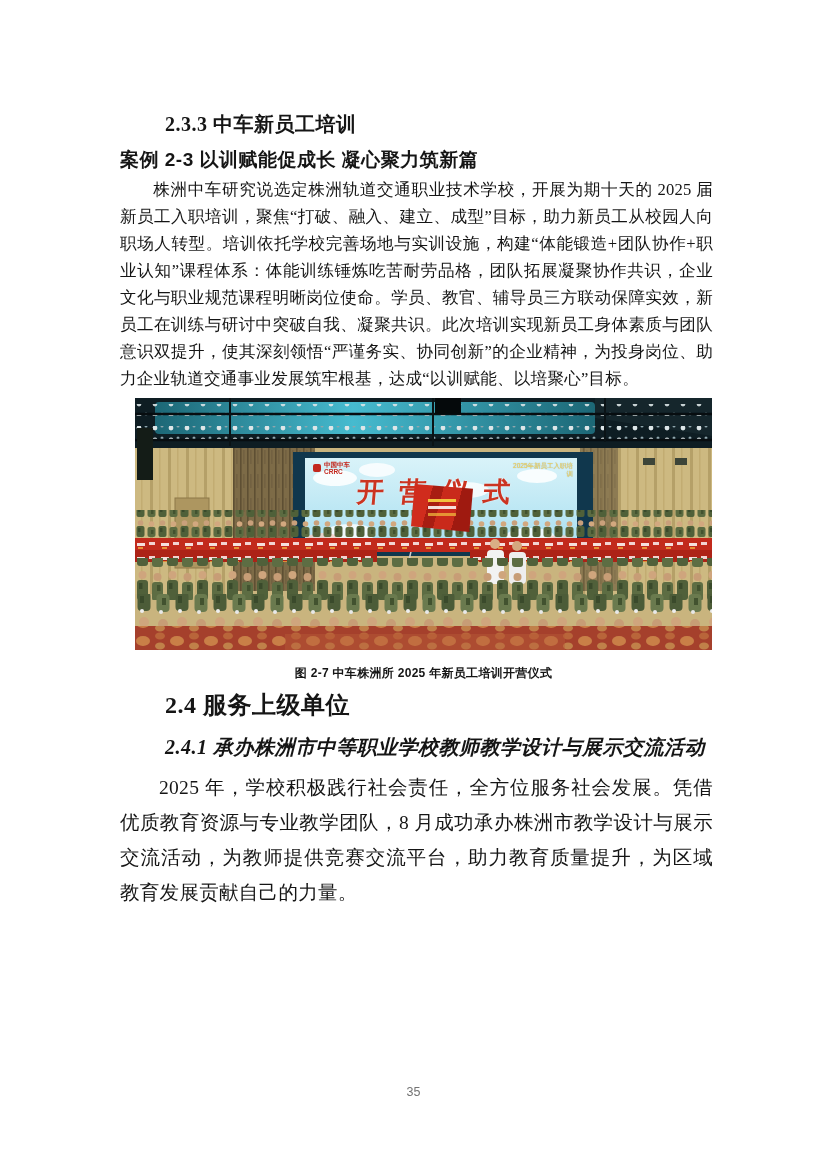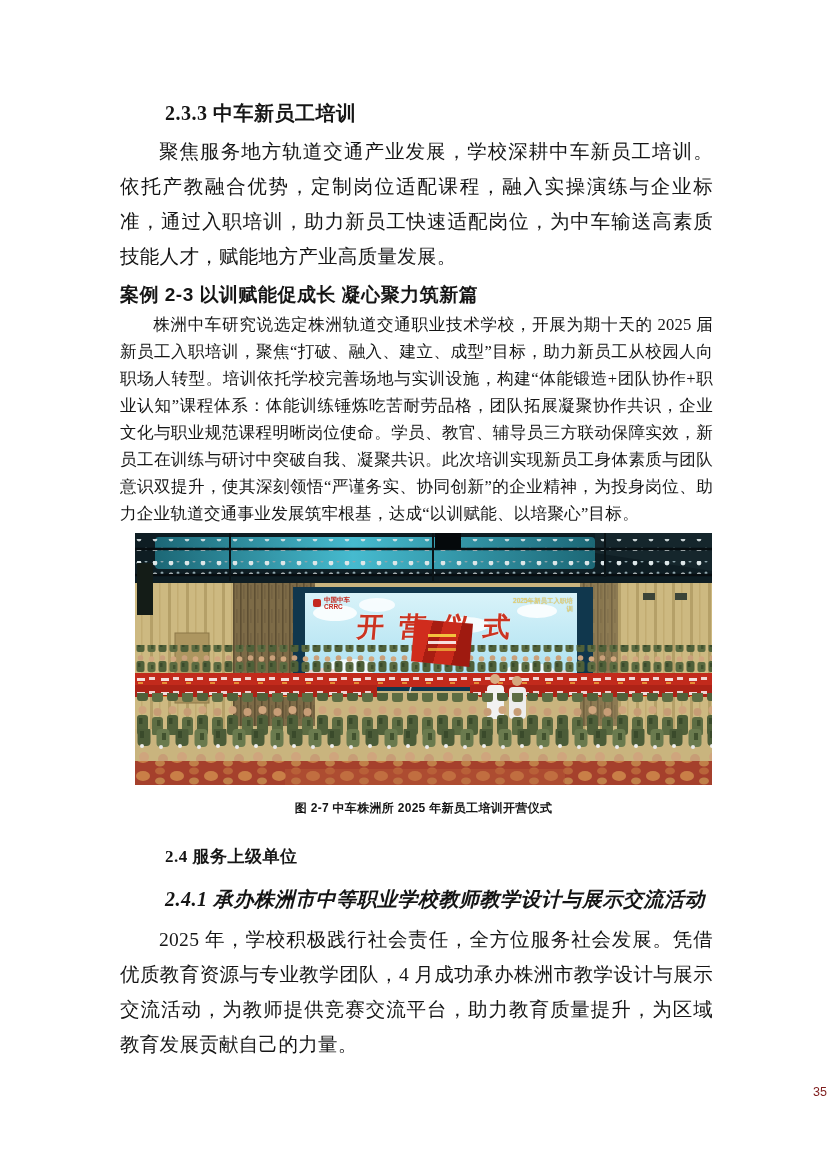--- a/index.html
+++ b/index.html
@@ -6,31 +6,31 @@
   .page{
     position:relative;
     width:827px;height:1169px;
     margin:0 auto;
     background:#ffffff;
     font-family:"Liberation Serif",serif;
     color:#151515;
     overflow:hidden;
   }
   .content{
-    position:absolute;left:120px;top:0;width:593px;
+    position:absolute;left:120px;top:11px;width:593px;
   }
   .h-num{
     font-family:"Liberation Serif",serif;
     font-weight:700;
     font-size:20px;line-height:30px;
     padding-left:45px;
     letter-spacing:.5px;
   }
   .h233{margin-top:98px;}
-  .h24{margin-top:22px;font-size:17px;}
+  .h24{margin-top:5px;font-size:24px;}
   .h241{margin-top:12px;font-style:italic;}
   .p-large{
     font-size:19.5px;line-height:35px;
     text-align:justify;text-align-last:left;
     text-indent:2em;margin:6px 0 0 0;
     letter-spacing:.3px;
   }
   .case-h{
     font-family:"Liberation Sans",sans-serif;
     font-weight:700;font-size:19px;line-height:26px;
@@ -90,34 +90,33 @@
     box-shadow:0 7px 0 rgba(255,255,255,.85),0 14px 0 rgba(242,194,62,.7);
   }
   .caption{
     font-family:"Liberation Sans",sans-serif;
     font-weight:700;font-size:12px;line-height:24px;
     text-align:center;margin-top:11px;
     letter-spacing:.3px;
   }
   .page-number{
     position:absolute;left:0;right:0;bottom:70px;
-    text-align:right;
-    font-family:"Liberation Sans",sans-serif;
-    font-size:12.5px;color:#7f1d1d;
+    text-align:center;
+    font-family:"Liberation Sans",sans-serif;
+    font-size:12.5px;color:#737373;
   }
 </style>
 </head>
 <body>
 
 <div class="page">
   <div class="content">
 
     <div class="h-num h233">2.3.3 中车新员工培训</div>
 
-    <p class="p-large">聚焦服务地方轨道交通产业发展，学校深耕中车新员工培训。依托产教融合优势，定制岗位适配课程，融入实操演练与企业标准，通过入职培训，助力新员工快速适配岗位，为中车输送高素质技能人才，赋能地方产业高质量发展。</p>
 
     <div class="case-h">案例 2-3 以训赋能促成长 凝心聚力筑新篇</div>
 
     <p class="p-small">株洲中车研究说选定株洲轨道交通职业技术学校，开展为期十天的 2025 届新员工入职培训，聚焦“打破、融入、建立、成型”目标，助力新员工从校园人向职场人转型。培训依托学校完善场地与实训设施，构建“体能锻造+团队协作+职业认知”课程体系：体能训练锤炼吃苦耐劳品格，团队拓展凝聚协作共识，企业文化与职业规范课程明晰岗位使命。学员、教官、辅导员三方联动保障实效，新员工在训练与研讨中突破自我、凝聚共识。此次培训实现新员工身体素质与团队意识双提升，使其深刻领悟“严谨务实、协同创新”的企业精神，为投身岗位、助力企业轨道交通事业发展筑牢根基，达成“以训赋能、以培聚心”目标。</p>
 
     <figure class="figure" style="margin-top:6px;margin-bottom:0;">
       <div class="photo">
         <svg width="577" height="252" viewBox="0 0 577 252" aria-hidden="true">
           <defs>
             <linearGradient id="cyang" x1="0" y1="0" x2="1" y2="0">
@@ -246,18 +245,18 @@
         <span class="screen-title">开营仪式</span>
         <span class="flag"></span>
       </div>
       <figcaption class="caption">图 2-7 中车株洲所 2025 年新员工培训开营仪式</figcaption>
     </figure>
 
     <div class="h-num h24">2.4 服务上级单位</div>
 
     <div class="h-num h241">2.4.1 承办株洲市中等职业学校教师教学设计与展示交流活动</div>
 
-    <p class="p-large" style="margin-top:8px;">2025 年，学校积极践行社会责任，全方位服务社会发展。凭借优质教育资源与专业教学团队，4 月成功承办株洲市教学设计与展示交流活动，为教师提供竞赛交流平台，助力教育质量提升，为区域教育发展贡献自己的力量。</p>
+    <p class="p-large" style="margin-top:8px;">2025 年，学校积极践行社会责任，全方位服务社会发展。凭借优质教育资源与专业教学团队，8 月成功承办株洲市教学设计与展示交流活动，为教师提供竞赛交流平台，助力教育质量提升，为区域教育发展贡献自己的力量。</p>
 
   </div>
 
   <div class="page-number">35</div>
 </div>
 
 </body></html>

